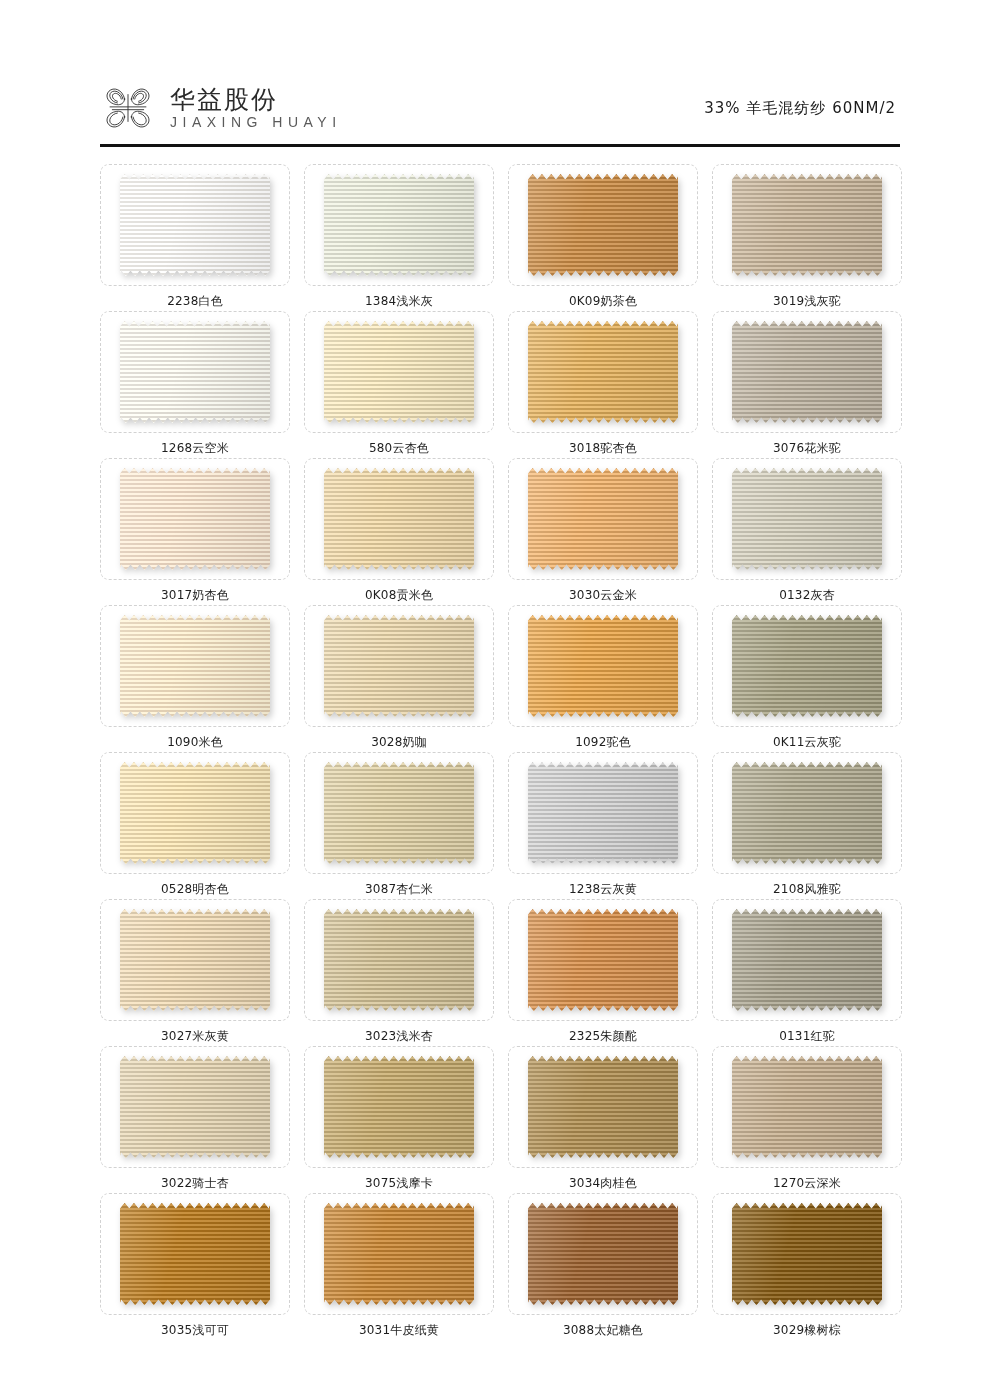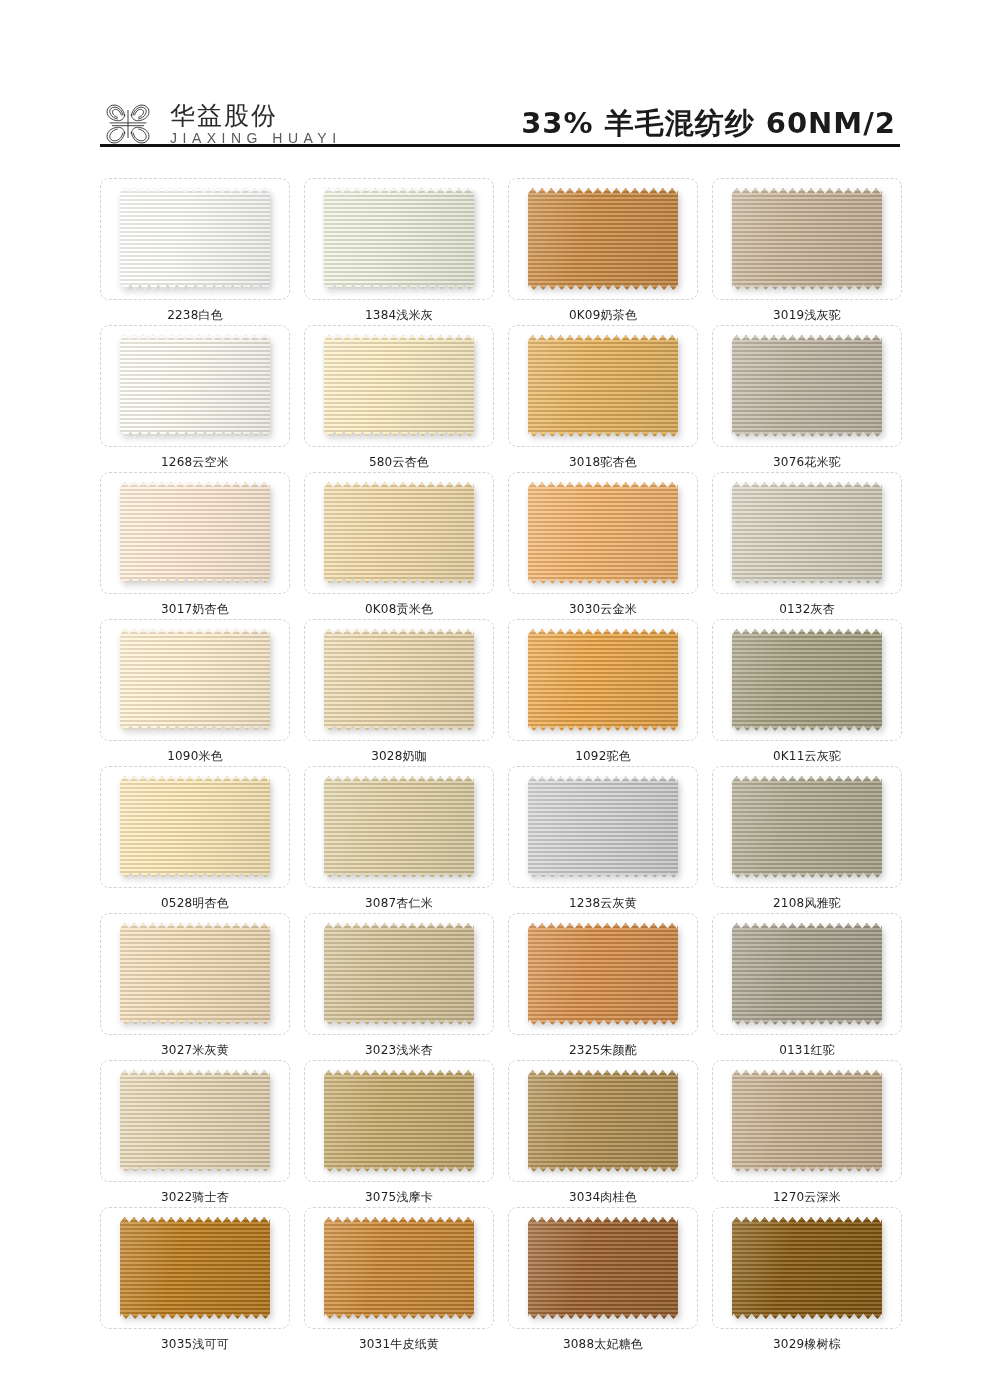--- a/index.html
+++ b/index.html
@@ -19,21 +19,21 @@
     position: relative;
     width: 1000px;
     height: 1375px;
     box-sizing: border-box;
   }
 
   
   .header {
     position: absolute;
     left: 100px;
-    top: 88px;
+    top: 72px;
     width: 800px;
     height: 72px;
     display: flex;
     align-items: center;
     justify-content: space-between;
   }
 
   .brand {
     display: flex;
     align-items: center;
@@ -62,42 +62,42 @@
   .brand-en {
     font-family: "Liberation Sans", sans-serif;
     font-size: 14px;
     letter-spacing: 5.5px;
     color: #5a5a5a;
     line-height: 1;
   }
 
   .title {
     font-family: "DejaVu Sans", "Liberation Sans", sans-serif;
-    font-size: 29px;
-    font-weight: 700;
+    font-size: 15px;
+    font-weight: 400;
     color: #1b1b1b;
     letter-spacing: 1px;
     white-space: nowrap;
     padding-right: 4px;
   }
 
   .rule {
     position: absolute;
     left: 100px;
     top: 144px;
     width: 800px;
     height: 3px;
     background: #111111;
   }
 
   
   .grid {
     position: absolute;
     left: 100px;
-    top: 178px;
+    top: 164px;
     width: 804px;
     display: grid;
     grid-template-columns: repeat(4, 190px);
     column-gap: 14px;
     row-gap: 0px;
   }
 
   .cell {
     width: 190px;
     height: 147px;

